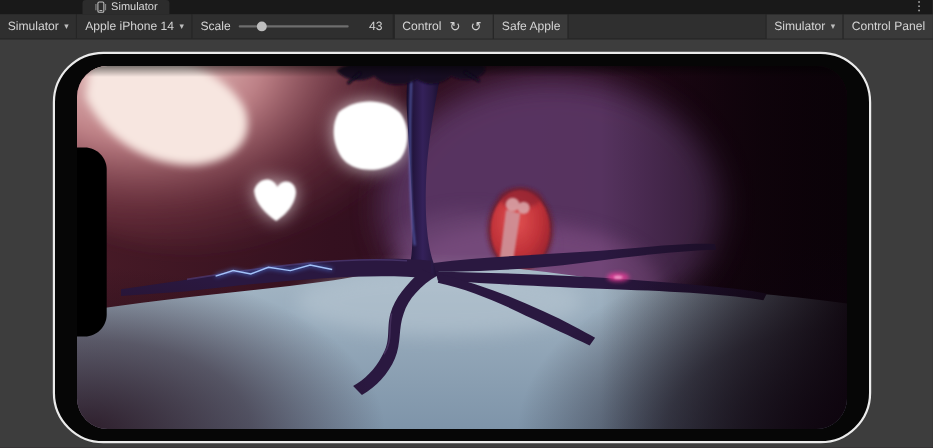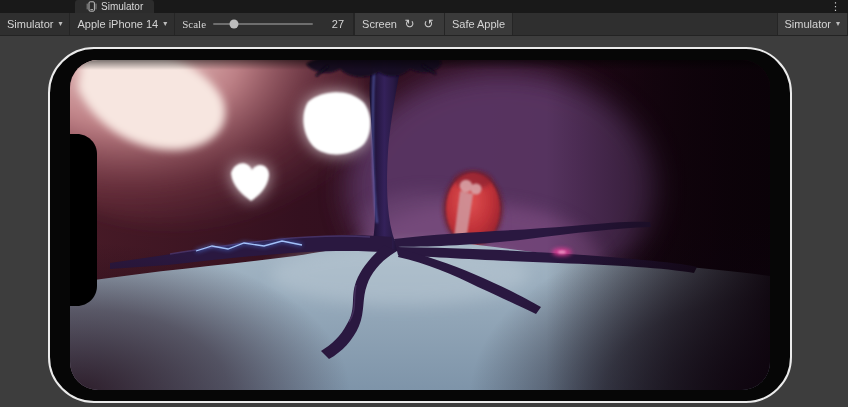--- a/index.html
+++ b/index.html
@@ -76,45 +76,46 @@
   <div class="tb">
     <span>Simulator</span>
     <span class="caret">▾</span>
   </div>
   <div class="sep"></div>
   <div class="tb">
     <span>Apple iPhone 14</span>
     <span class="caret">▾</span>
   </div>
   <div class="sep"></div>
-  <div class="tb" style="padding-right:2px;font-family:Liberation Serif, serif;">
+  <div class="tb" style="padding-right:2px;">
     <span>Scale</span>
   </div>
   <div class="slider">
     <div class="track"></div>
     <div class="thumb"></div>
   </div>
-  <div class="scale-value">27</div>
+  <div class="scale-value">43</div>
   <div class="sep"></div>
   <div class="sep"></div>
   <div class="tb btn" style="padding-right:9px;">
-    <span>Screen</span>
+    <span>Control</span>
     <span class="rot-icon">↻</span>
     <span class="rot-icon">↺</span>
   </div>
   <div class="sep"></div>
   <div class="tb btn">Safe Apple</div>
   <div class="sep"></div>
   <div class="spacer"></div>
   <div class="sep"></div>
   <div class="tb btn">
     <span>Simulator</span>
     <span class="caret">▾</span>
   </div>
   <div class="sep"></div>
+  <div class="tb btn">Control Panel</div>
 </div>
 
 <div class="viewport">
   <div class="phone">
     <div class="screen">
 
       <svg class="scene" viewBox="0 0 700 330" preserveAspectRatio="none">
         <defs>
           <linearGradient id="gBase" x1="0" y1="0" x2="1" y2="0">
             <stop offset="0" stop-color="#481b27"></stop>

